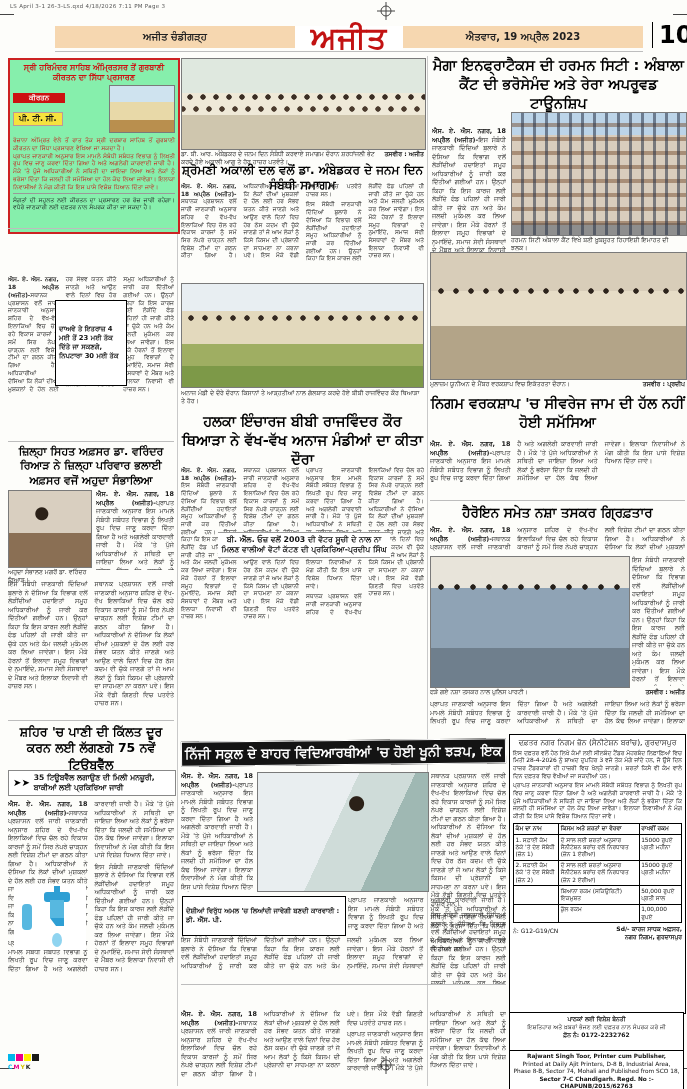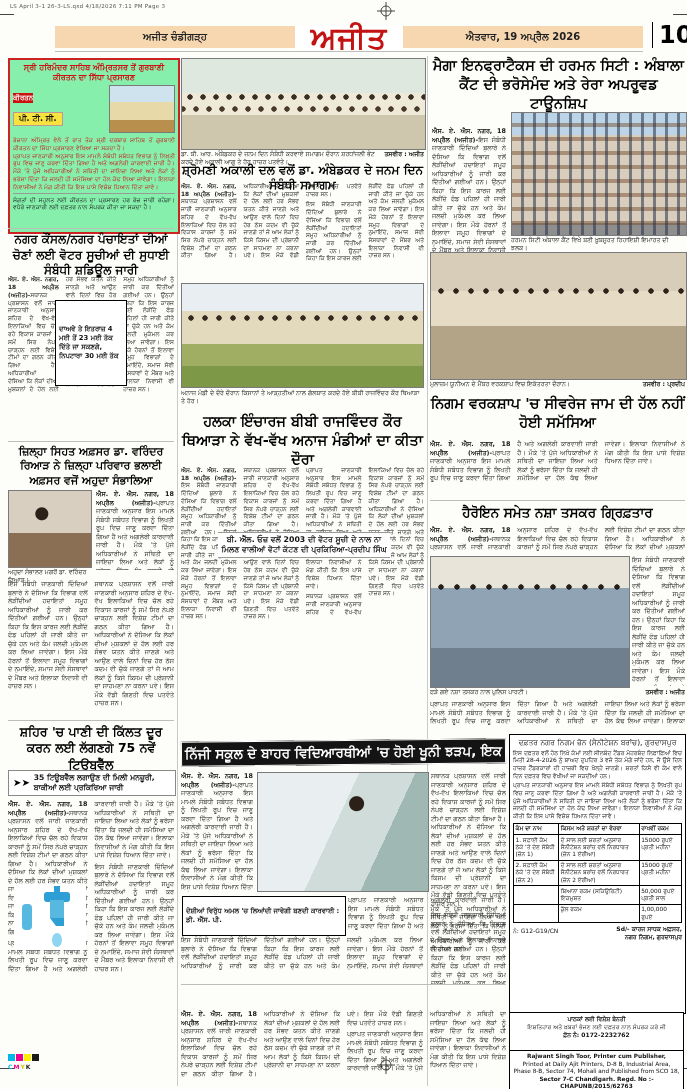--- a/index.html
+++ b/index.html
@@ -54,21 +54,21 @@
      repeating-linear-gradient(0deg,transparent 0 10px,rgba(120,80,50,.5) 10px 14px),
      linear-gradient(#bcd4e8 0 18%,#d9cdbd 18% 90%,#8e8e8e 90% 100%);}
   .ph-officer{background:
      radial-gradient(circle 7px at 40% 30%,#2b2118 6px,transparent 7px) no-repeat,
      linear-gradient(#d9cfc0 0 55%,#8a6f54 55% 100%);}
   .ph-temple{background:
      linear-gradient(#cfe3ef 0 35%,#e8d9a8 35% 75%,#b98f4e 75% 100%);}
   
   .kbox{border:2px solid #cc2222;background:#86efac;padding:3px;}
   .kbox .ktitle{color:#cc1111;font-weight:bold;font-size:8px;text-align:center;line-height:1.25;}
-  .ktag{display:inline-block;background:#cc1111;color:#fff;font-weight:bold;font-size:7px;padding:1px 0;}
+  .ktag{display:inline-block;background:#cc1111;color:#fff;font-weight:bold;font-size:7px;padding:1px 16px;}
   .kchip{display:inline-block;background:#f7e23e;color:#111;font-weight:bold;font-size:8px;padding:1px 5px;border:1px solid #b99;}
   .kred{color:#cc1111;font-size:6px;line-height:1.3;text-align:justify;}
   .kblack{color:#111;font-size:6px;line-height:1.3;text-align:justify;border-top:1px solid #999;padding-top:2px;margin-top:2px;}
   .inset{border:1.5px solid #000;background:#fff;font-weight:bold;font-size:6.8px;line-height:1.35;
          text-align:left;padding:3px;}
   .bulletbox{border:1px solid #888;background:#fff;display:flex;align-items:center;gap:4px;padding:2px 4px;}
   .bulletbox .arr{color:#000;font-size:10px;font-weight:bold;}
   .bulletbox .btxt{font-weight:bold;font-size:7.6px;line-height:1.3;text-align:left;}
   .banner{background:#141414;color:#fff;font-weight:bold;font-size:13.5px;text-align:center;
           line-height:25px;transform:rotate(-.6deg);box-shadow:0 0 0 1px #fff inset;}
@@ -113,21 +113,21 @@
   <div class="abs" style="right:0;bottom:20px;width:14px;height:1px;background:#444;"></div>
 
   <div class="abs" style="left:55px;top:26px;width:588px;height:24px;display:flex;align-items:stretch;">
     <div class="band" style="flex:1;text-align:center;">
       <span>ਅਜੀਤ ਚੰਡੀਗੜ੍ਹ</span>
     </div>
     <div style="width:108px;background:#fff;display:flex;align-items:center;justify-content:center;">
       <div class="mast">ਅਜੀਤ</div>
     </div>
     <div class="band" style="flex:1;">
-      <span>ਐਤਵਾਰ, 19 ਅਪ੍ਰੈਲ 2026</span>
+      <span>ਐਤਵਾਰ, 19 ਅਪ੍ਰੈਲ 2023</span>
     </div>
   </div>
   <div class="abs pno" style="left:652px;top:22px;">10</div>
   <div class="hrule" style="left:55px;top:51px;width:588px;"></div>
 
   <div class="vrule" style="left:177px;top:230px;height:856px;"></div>
   <div class="vrule" style="left:427px;top:56px;height:1030px;"></div>
 
   <div class="abs kbox" style="left:8px;top:58px;width:162px;height:166px;">
     <div class="ktitle">ਸ੍ਰੀ ਹਰਿਮੰਦਰ ਸਾਹਿਬ ਅੰਮ੍ਰਿਤਸਰ ਤੋਂ ਗੁਰਬਾਣੀ ਕੀਰਤਨ ਦਾ ਸਿੱਧਾ ਪ੍ਰਸਾਰਣ</div>
@@ -137,21 +137,20 @@
         <div style="margin-top:2px;"><span class="kchip">ਪੀ. ਟੀ. ਸੀ.</span></div>
       </div>
       <div class="ph ph-temple" style="position:relative;width:64px;height:46px;flex:none;"></div>
     </div>
     <div class="kred" style="margin-top:3px;">ਰੋਜ਼ਾਨਾ ਅੰਮ੍ਰਿਤ ਵੇਲੇ ਤੋਂ ਰਾਤ ਤੱਕ ਸ੍ਰੀ ਦਰਬਾਰ ਸਾਹਿਬ ਤੋਂ ਗੁਰਬਾਣੀ ਕੀਰਤਨ ਦਾ ਸਿੱਧਾ ਪ੍ਰਸਾਰਣ ਵੇਖਿਆ ਜਾ ਸਕਦਾ ਹੈ।</div>
     <div class="kred" style="max-height:40px;overflow:hidden;">ਪ੍ਰਾਪਤ ਜਾਣਕਾਰੀ ਅਨੁਸਾਰ ਇਸ ਮਾਮਲੇ ਸੰਬੰਧੀ ਸਬੰਧਤ ਵਿਭਾਗ ਨੂੰ ਲਿਖਤੀ ਰੂਪ ਵਿਚ ਜਾਣੂ ਕਰਵਾ ਦਿੱਤਾ ਗਿਆ ਹੈ ਅਤੇ ਅਗਲੇਰੀ ਕਾਰਵਾਈ ਜਾਰੀ ਹੈ। ਮੌਕੇ 'ਤੇ ਪੁੱਜੇ ਅਧਿਕਾਰੀਆਂ ਨੇ ਸਥਿਤੀ ਦਾ ਜਾਇਜ਼ਾ ਲਿਆ ਅਤੇ ਲੋਕਾਂ ਨੂੰ ਭਰੋਸਾ ਦਿੱਤਾ ਕਿ ਜਲਦੀ ਹੀ ਸਮੱਸਿਆ ਦਾ ਹੱਲ ਕੱਢ ਲਿਆ ਜਾਵੇਗਾ। ਇਲਾਕਾ ਨਿਵਾਸੀਆਂ ਨੇ ਮੰਗ ਕੀਤੀ ਕਿ ਇਸ ਪਾਸੇ ਵਿਸ਼ੇਸ਼ ਧਿਆਨ ਦਿੱਤਾ ਜਾਵੇ।</div>
     <div class="kblack">ਸੰਗਤਾਂ ਦੀ ਸਹੂਲਤ ਲਈ ਕੀਰਤਨ ਦਾ ਪ੍ਰਸਾਰਣ ਹਰ ਰੋਜ਼ ਜਾਰੀ ਰਹੇਗਾ। ਵਧੇਰੇ ਜਾਣਕਾਰੀ ਲਈ ਦਫ਼ਤਰ ਨਾਲ ਸੰਪਰਕ ਕੀਤਾ ਜਾ ਸਕਦਾ ਹੈ।</div>
   </div>
 
   <div class="hrule" style="left:8px;top:228px;width:166px;"></div>
-  <div class="abs hl hl1" style="left:8px;top:232px;width:166px;">ਨਗਰ ਕੌਂਸਲ/ਨਗਰ ਪੰਚਾਇਤਾਂ ਦੀਆਂ ਚੋਣਾਂ ਲਈ ਵੋਟਰ ਸੂਚੀਆਂ ਦੀ ਸੁਧਾਈ ਸੰਬੰਧੀ ਸ਼ਡਿਊਲ ਜਾਰੀ</div>
 
   <div class="abs body cols3" style="left:8px;top:276px;width:166px;height:162px;font-size:5.9px;">
     <p><b>ਐਸ. ਏ. ਐਸ. ਨਗਰ, 18 ਅਪ੍ਰੈਲ (ਅਜੀਤ)-</b><span>ਸਥਾਨਕ ਪ੍ਰਸ਼ਾਸਨ ਵਲੋਂ ਜਾਰੀ ਜਾਣਕਾਰੀ ਅਨੁਸਾਰ ਸ਼ਹਿਰ ਦੇ ਵੱਖ-ਵੱਖ ਇਲਾਕਿਆਂ ਵਿਚ ਚੱਲ ਰਹੇ ਵਿਕਾਸ ਕਾਰਜਾਂ ਨੂੰ ਸਮੇਂ ਸਿਰ ਨੇਪਰੇ ਚਾੜ੍ਹਨ ਲਈ ਵਿਸ਼ੇਸ਼ ਟੀਮਾਂ ਦਾ ਗਠਨ ਕੀਤਾ ਗਿਆ ਹੈ। ਅਧਿਕਾਰੀਆਂ ਨੇ ਦੱਸਿਆ ਕਿ ਲੋਕਾਂ ਦੀਆਂ ਮੁਸ਼ਕਲਾਂ ਦੇ ਹੱਲ ਲਈ ਹਰ ਸੰਭਵ ਯਤਨ ਕੀਤੇ ਜਾਣਗੇ ਅਤੇ ਆਉਣ ਵਾਲੇ ਦਿਨਾਂ ਵਿਚ ਹੋਰ ਠੋਸ ਕਦਮ ਵੀ ਚੁੱਕੇ ਜਾਣਗੇ ਤਾਂ ਜੋ ਆਮ ਲੋਕਾਂ ਨੂੰ ਕਿਸੇ ਕਿਸਮ ਦੀ ਪ੍ਰੇਸ਼ਾਨੀ ਦਾ ਸਾਹਮਣਾ ਨਾ ਕਰਨਾ ਪਵੇ। ਇਸ ਮੌਕੇ ਵੱਡੀ ਗਿਣਤੀ ਵਿਚ ਪਤਵੰਤੇ ਹਾਜ਼ਰ ਸਨ।</span></p>
     <p><span>ਇਸ ਸੰਬੰਧੀ ਜਾਣਕਾਰੀ ਦਿੰਦਿਆਂ ਬੁਲਾਰੇ ਨੇ ਦੱਸਿਆ ਕਿ ਵਿਭਾਗ ਵਲੋਂ ਲੋੜੀਂਦੀਆਂ ਹਦਾਇਤਾਂ ਸਮੂਹ ਅਧਿਕਾਰੀਆਂ ਨੂੰ ਜਾਰੀ ਕਰ ਦਿੱਤੀਆਂ ਗਈਆਂ ਹਨ। ਉਨ੍ਹਾਂ ਕਿਹਾ ਕਿ ਇਸ ਕਾਰਜ ਲਈ ਲੋੜੀਂਦੇ ਫੰਡ ਪਹਿਲਾਂ ਹੀ ਜਾਰੀ ਕੀਤੇ ਜਾ ਚੁੱਕੇ ਹਨ ਅਤੇ ਕੰਮ ਜਲਦੀ ਮੁਕੰਮਲ ਕਰ ਲਿਆ ਜਾਵੇਗਾ। ਇਸ ਮੌਕੇ ਹੋਰਨਾਂ ਤੋਂ ਇਲਾਵਾ ਸਮੂਹ ਵਿਭਾਗਾਂ ਦੇ ਨੁਮਾਇੰਦੇ, ਸਮਾਜ ਸੇਵੀ ਸੰਸਥਾਵਾਂ ਦੇ ਮੈਂਬਰ ਅਤੇ ਇਲਾਕਾ ਨਿਵਾਸੀ ਵੀ ਹਾਜ਼ਰ ਸਨ।</span></p>
   </div>
   <div class="abs inset" style="left:55px;top:300px;width:64px;height:78px;display:flex;align-items:center;">
     <span>ਦਾਅਵੇ ਤੇ ਇਤਰਾਜ਼ 4 ਮਈ ਤੋਂ 23 ਮਈ ਤੱਕ ਦਿੱਤੇ ਜਾ ਸਕਣਗੇ, ਨਿਪਟਾਰਾ 30 ਮਈ ਤੱਕ</span>
   </div>
 
   <div class="hrule" style="left:8px;top:441px;width:166px;"></div>

